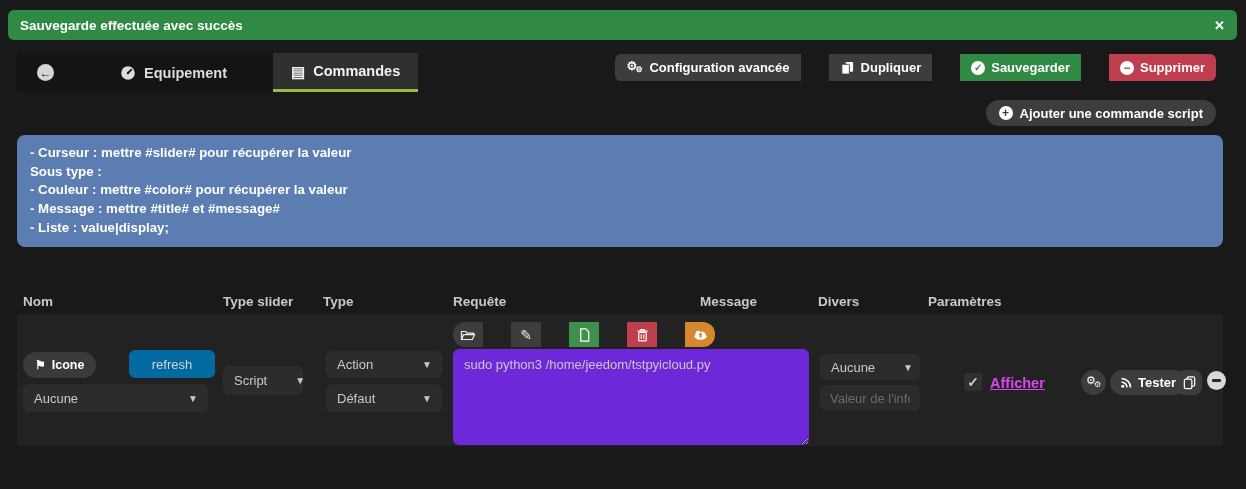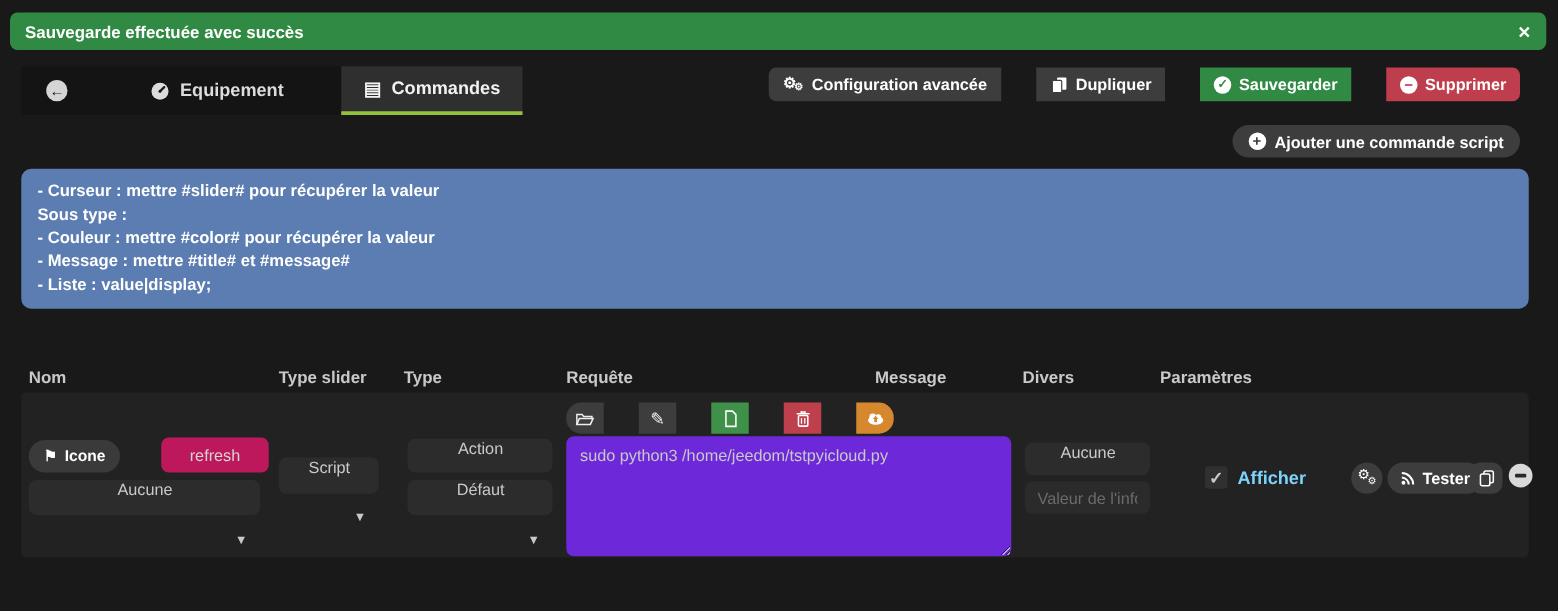--- a/index.html
+++ b/index.html
@@ -64,44 +64,44 @@
   .rbtn-green { background:#3f9048; }
   .rbtn-red { background:#bf404d; }
   .rbtn-orange { background:#d6882f; }
   .glyph-edit { color:#eee; font-size:14px; line-height:1; }
 
   .iconebtn { left:6px; top:38px; height:26px; border-radius:13px; background:#3a3a3a;
               display:flex; align-items:center; gap:6px; padding:0 12px; color:#fff;
               font-size:12.5px; font-weight:bold; cursor:pointer; }
   .glyph-flag { font-size:12px; line-height:1; }
 
-  .field { background:#be185d; border:none; border-radius:6px; color:#d5d5d5; font-size:13px;
+  .field { background:#0369a1; border:none; border-radius:6px; color:#d5d5d5; font-size:13px;
            font-family:"Liberation Sans", sans-serif; }
   .in-name { left:112px; top:36px; width:86px; height:28px; text-align:center; }
 
   .sel { background:#2c2c2c; border-radius:6px; color:#c9c9c9; font-size:13px;
-         display:flex; align-items:center; padding:0 10px 0 11px; cursor:pointer;flex-direction:column; }
+         display:flex; align-items:center; padding:0 10px 0 11px; cursor:pointer; }
   .sel .caret { margin-left:auto; font-size:10px; color:#c9c9c9; }
   .sel-logical { left:6px;   top:70px; width:185px; height:28px; }
   .sel-tscript { left:206px; top:52px; width:80px;  height:29px; }
   .sel-type    { left:309px; top:37px; width:116px; height:27px; }
   .sel-stype   { left:309px; top:70px; width:116px; height:28px; }
   .sel-divers  { left:803px; top:40px; width:100px; height:26px; }
 
   .req-ta { left:436px; top:35px; width:356px; height:96px; background:#6d28d9; border:none;
             border-radius:6px; color:#c9c9c9; font-size:13px; padding:8px 11px;
             font-family:Liberation Sans, sans-serif; resize:both; }
 
   .in-divers { left:803px; top:71px; width:100px; height:26px; padding:0 10px; text-align:left; background:#2b2b2b; }
   .in-divers::placeholder { color:#6b6b6b; }
 
   .chk { left:947px; top:59px; width:18px; height:18px; background:#303030; border-radius:3px;
          display:flex; align-items:center; justify-content:center; color:#c8c8c8;
          font-size:14px; font-weight:bold; cursor:pointer; }
-  .chk-label { left:973px; top:61px; color:#7dd3fc; font-size:14.5px; font-weight:bold; }
+  .chk-label { left:973px; top:61px; color:#d946ef; font-size:14.5px; font-weight:bold;text-decoration:underline; }
 
   .gearbtn { left:1064px; top:56px; width:25px; height:25px; border-radius:50%; background:#3d3d3d;
              cursor:pointer; }
   .gearbtn .g1 { position:absolute; left:5px; top:5px; font-size:11px; color:#fff; line-height:1; }
   .gearbtn .g2 { position:absolute; left:13px; top:11px; font-size:8px; color:#fff; line-height:1; }
 
   .testbtn { left:1093px; top:56px; height:25px; border-radius:13px; background:#3d3d3d;
              display:flex; align-items:center; gap:5px; padding:0 10px; color:#fff;
              font-size:13px; font-weight:bold; cursor:pointer; }
 

